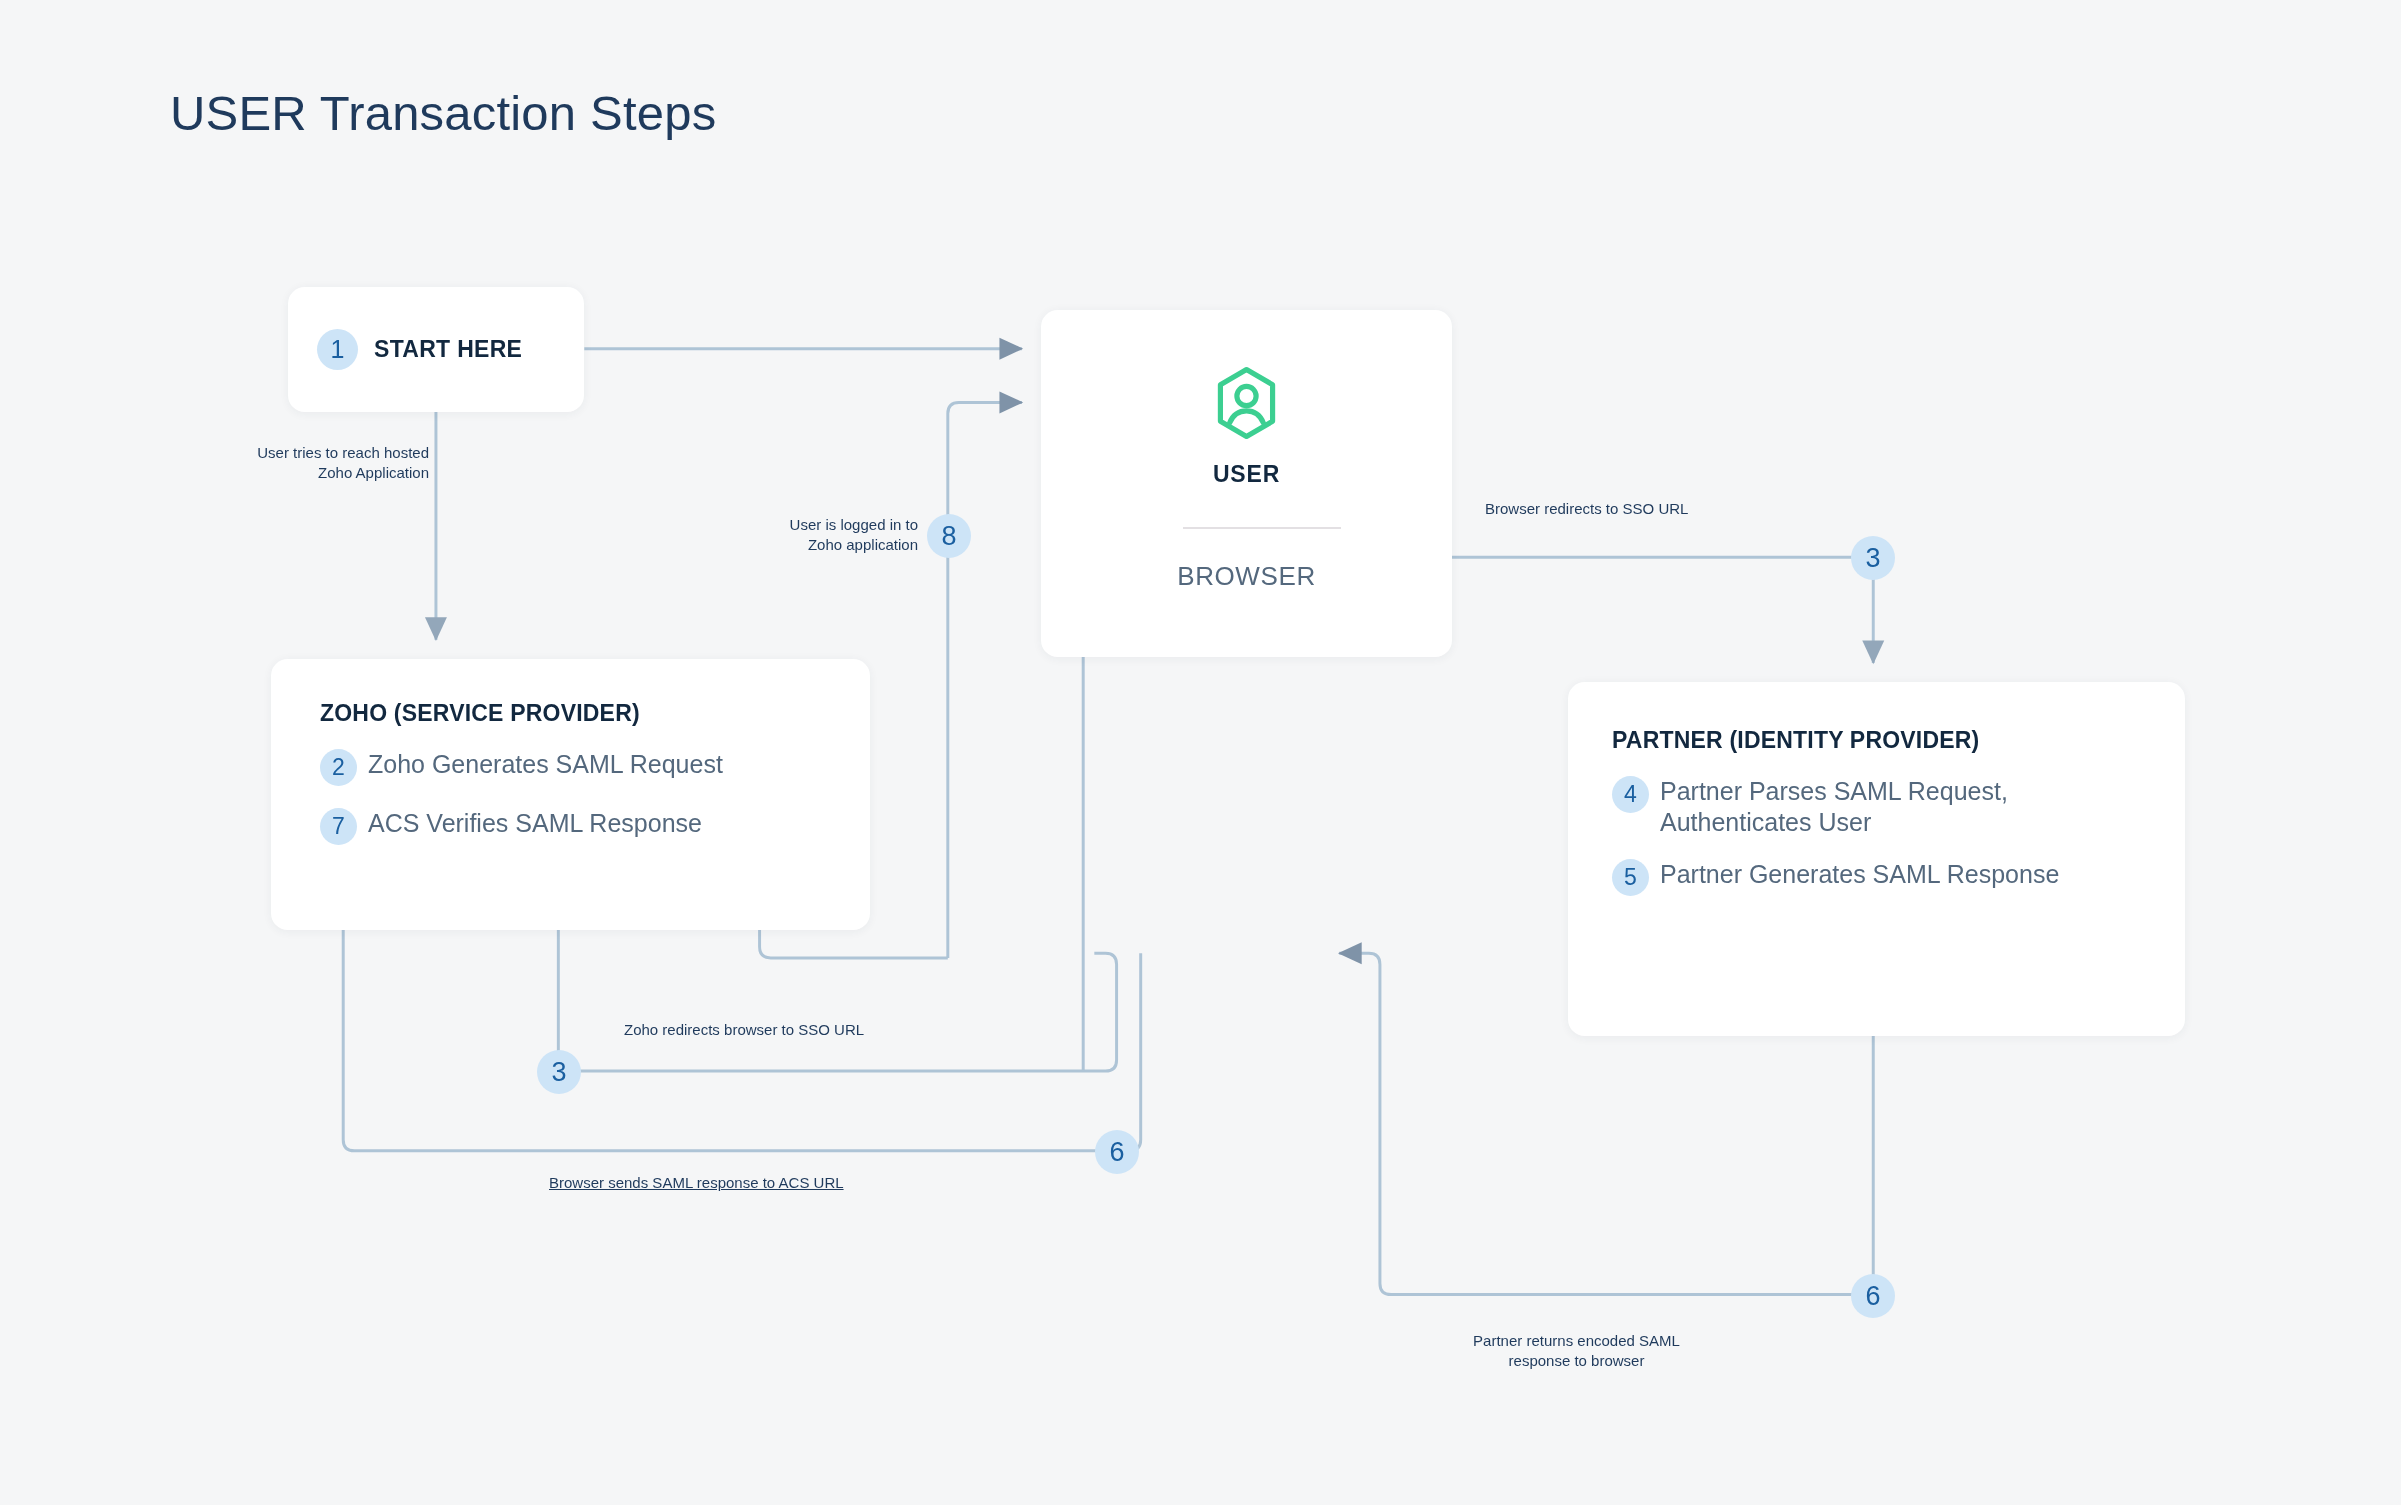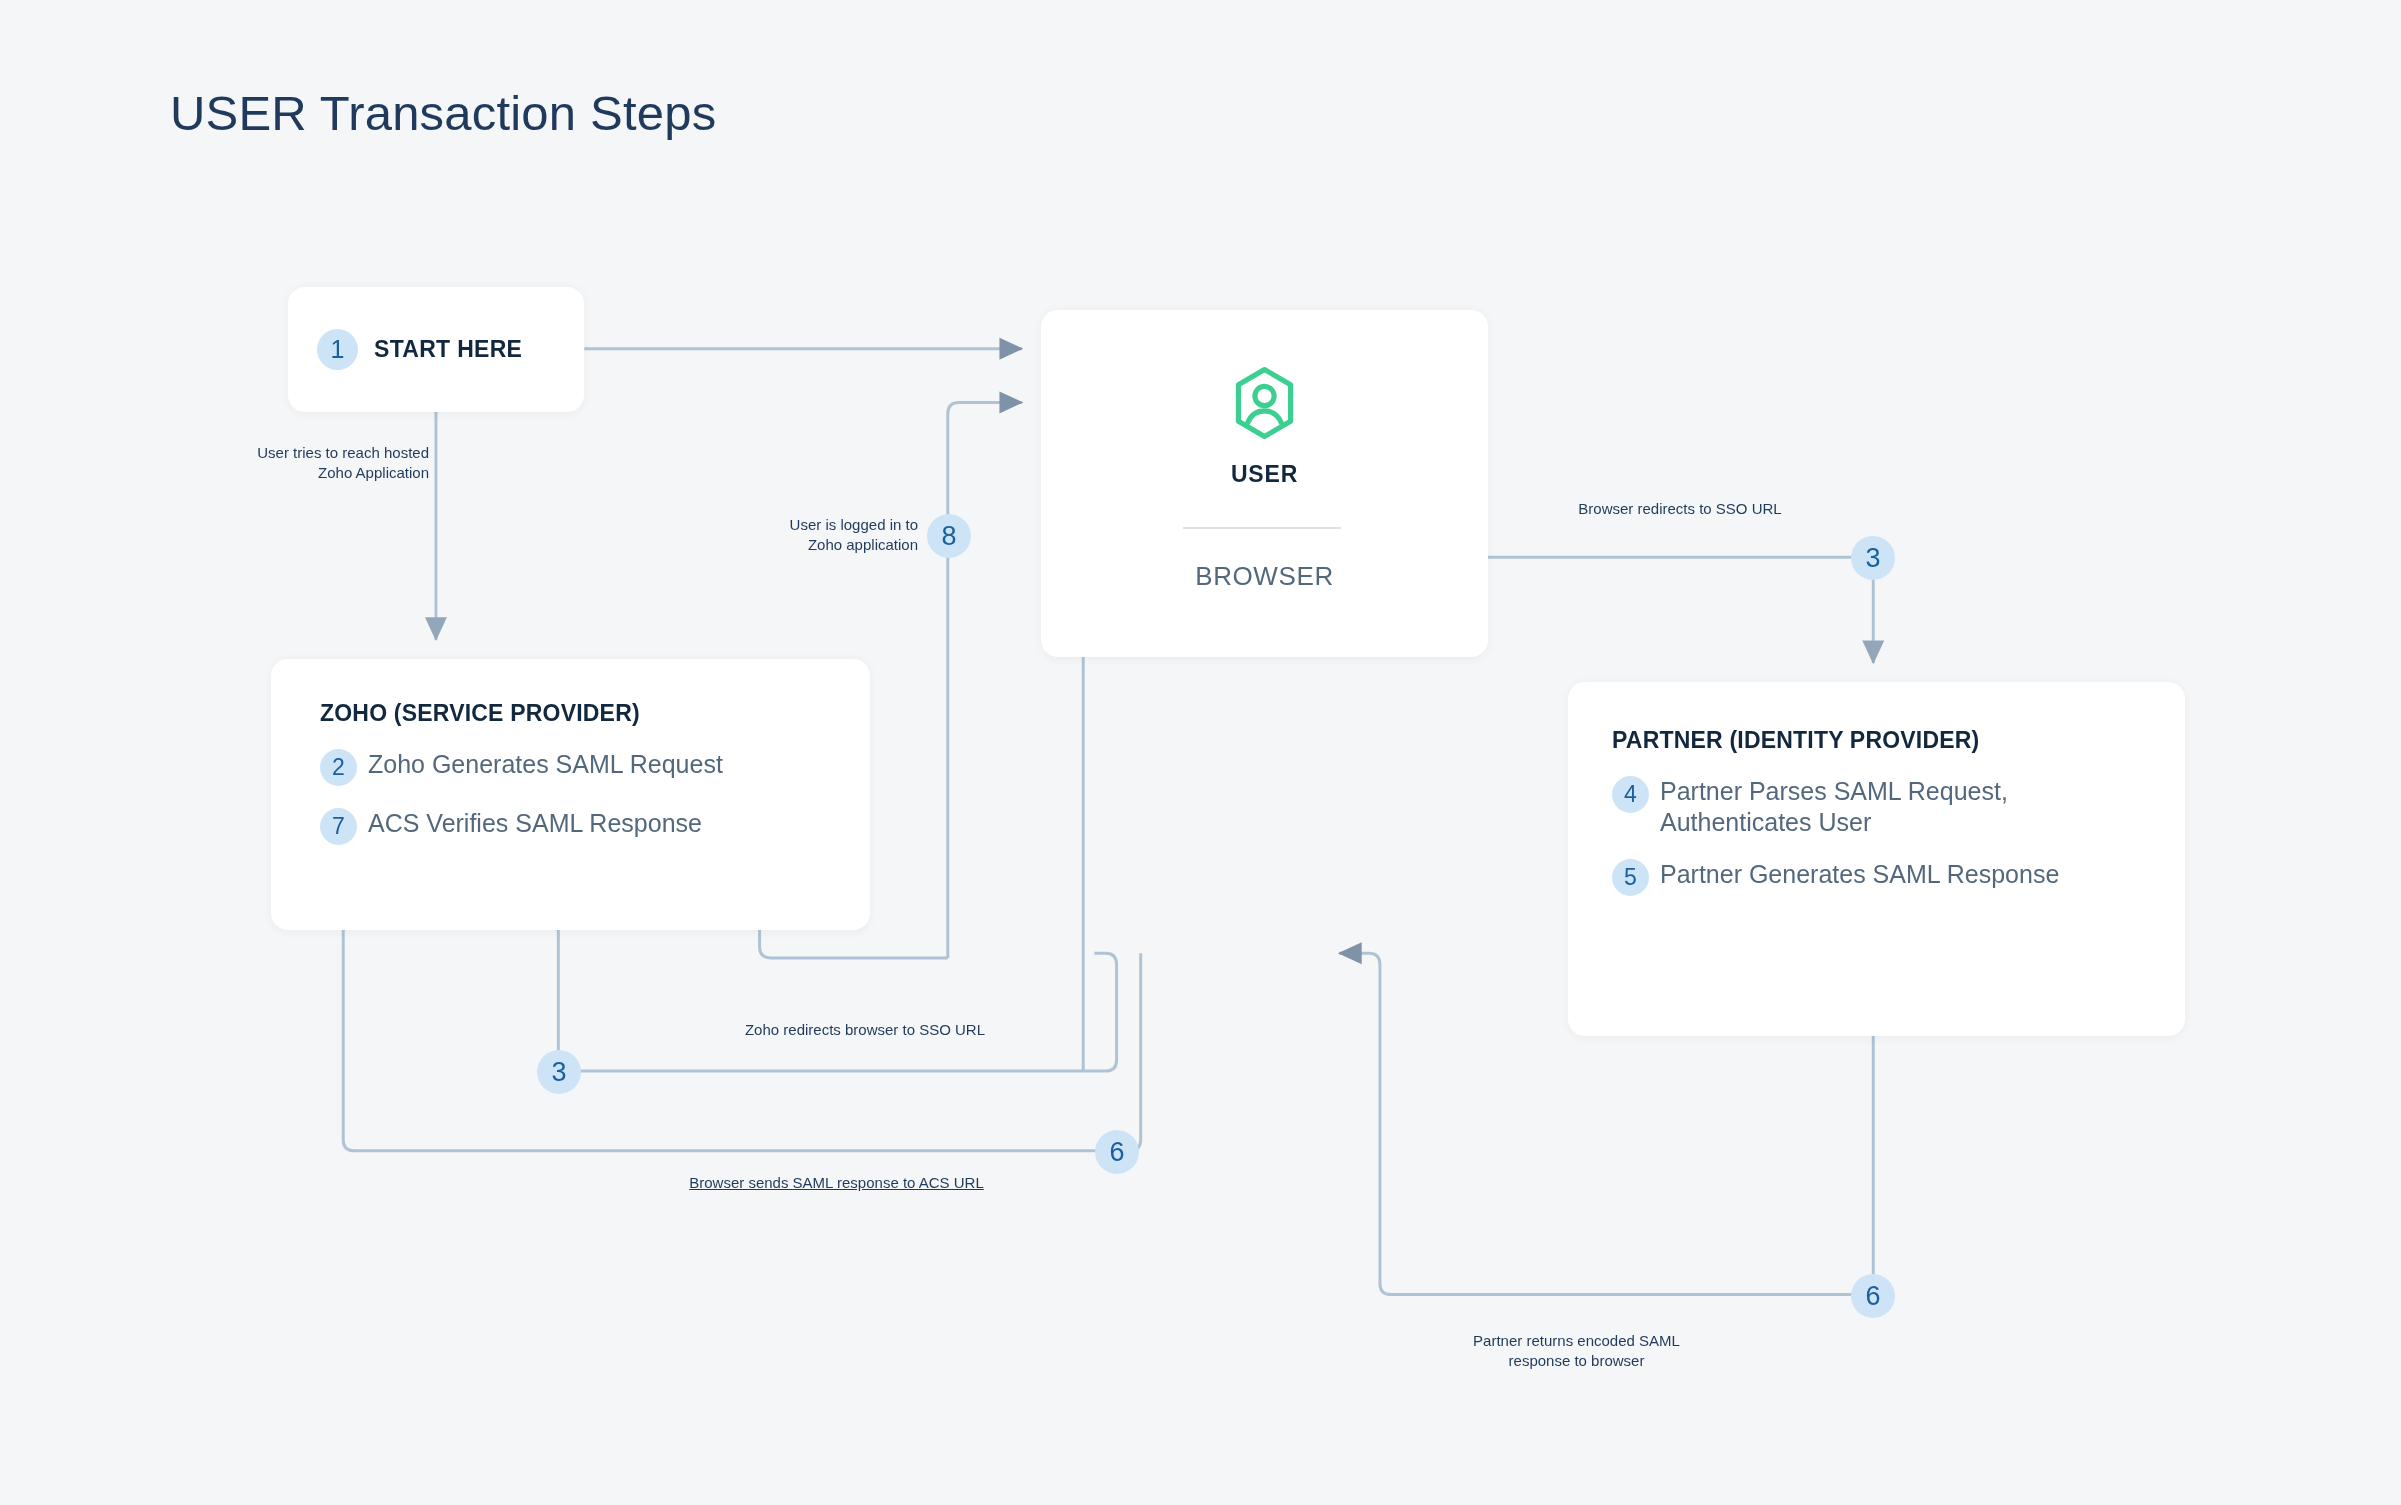--- a/index.html
+++ b/index.html
@@ -61,21 +61,21 @@
     font-weight: bold;
     color: #12283f;
     letter-spacing: 0.3px;
     margin-left: 16px;
     white-space: nowrap;
   }
 
   
   #card-user {
     left: 1041px; top: 310px;
-    width: 447px; height: 347px;
+    width: 411px; height: 347px;
   }
   #card-user .user-icon-wrap {
     position: absolute;
     left: 0; right: 0;
     top: 56px;
     display: flex;
     justify-content: center;
   }
   #card-user .user-title {
     position: absolute;
@@ -175,21 +175,21 @@
 
   .wire-label {
     position: absolute;
     font-size: 15px;
     color: #1f3a5c;
     line-height: 1.32;
     white-space: pre-line;
   }
   .wl-right { text-align: right; }
   .wl-center { text-align: center; }
-  .wl-left { text-align: center; }
+  .wl-left { text-align: left; }
 </style>
 </head>
 <body>
 
 <div id="stage">
 
   <div id="page-title">USER Transaction Steps</div>
 
   <svg id="wires" viewBox="0 0 2589 1623" width="2401" height="1505">
     <defs>

